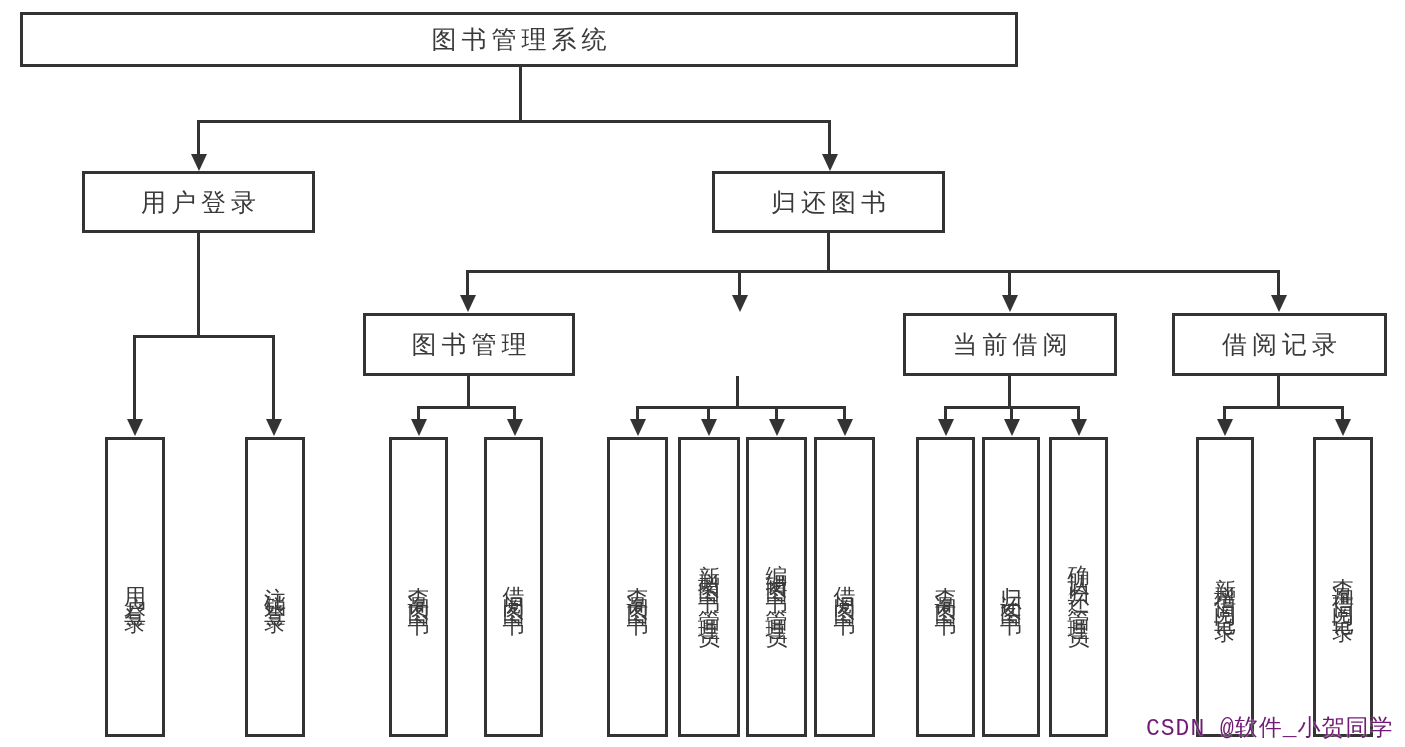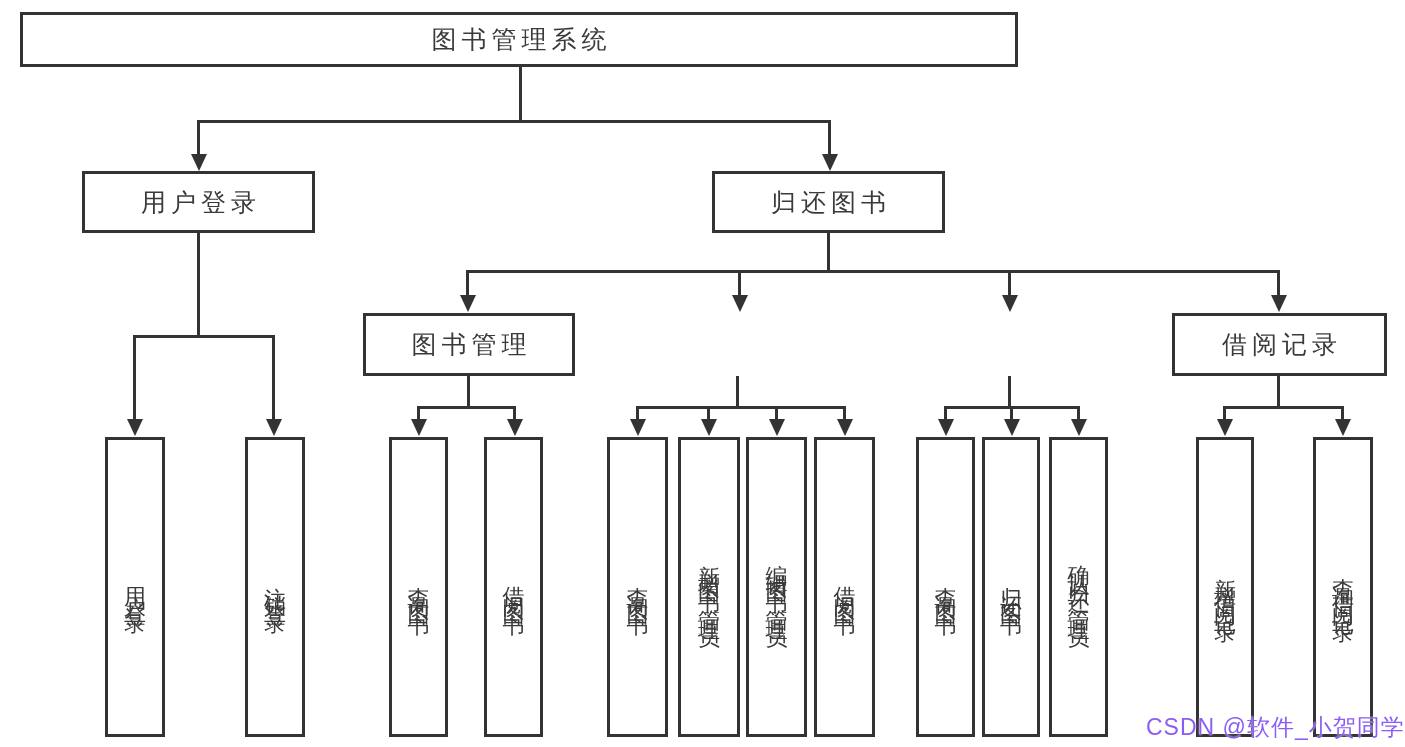--- a/index.html
+++ b/index.html
@@ -54,20 +54,23 @@
   <div class="ahead" style="left:460px;top:295px"></div>
   <div class="vline" style="left:738px;top:270px;height:27px"></div>
   <div class="ahead" style="left:732px;top:295px"></div>
   <div class="vline" style="left:1008px;top:270px;height:27px"></div>
   <div class="ahead" style="left:1002px;top:295px"></div>
   <div class="vline" style="left:1277px;top:270px;height:27px"></div>
   <div class="ahead" style="left:1271px;top:295px"></div>
 
   <div class="node h" style="left:363px;top:313px;width:212px;height:63px">
     <span>图书管理</span>
+  </div>
+  <div class="node h" style="left:903px;top:313px;width:214px;height:63px">
+    <span>当前借阅</span>
   </div>
   <div class="node h" style="left:1172px;top:313px;width:215px;height:63px">
     <span>借阅记录</span>
   </div>
 
   <div class="vline" style="left:467px;top:376px;height:33px"></div>
   <div class="hline" style="left:417px;top:406px;width:99px"></div>
   <div class="vline" style="left:417px;top:406px;height:15px"></div>
   <div class="ahead" style="left:411px;top:419px"></div>
   <div class="vline" style="left:513px;top:406px;height:15px"></div>
@@ -137,15 +140,15 @@
     <span>确认归还（管理员）</span>
   </div>
 
   <div class="node v" style="left:1196px;top:437px;width:58px;height:300px">
     <span>新增借阅记录</span>
   </div>
   <div class="node v" style="left:1313px;top:437px;width:60px;height:300px">
     <span>查询借阅记录</span>
   </div>
 
-  <div class="watermark" style="color: #8b5cf6;">CSDN @软件_小贺同学</div>
+  <div class="watermark" style="color: #701a75; font-family: Liberation Mono, monospace;">CSDN @软件_小贺同学</div>
 
 </div>
 
 </body></html>

